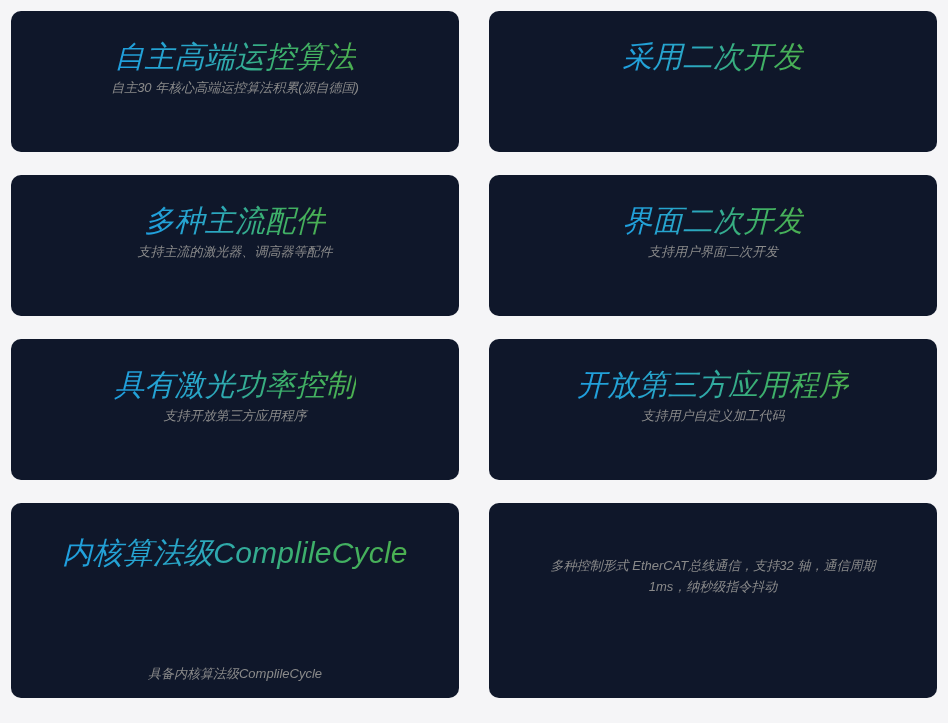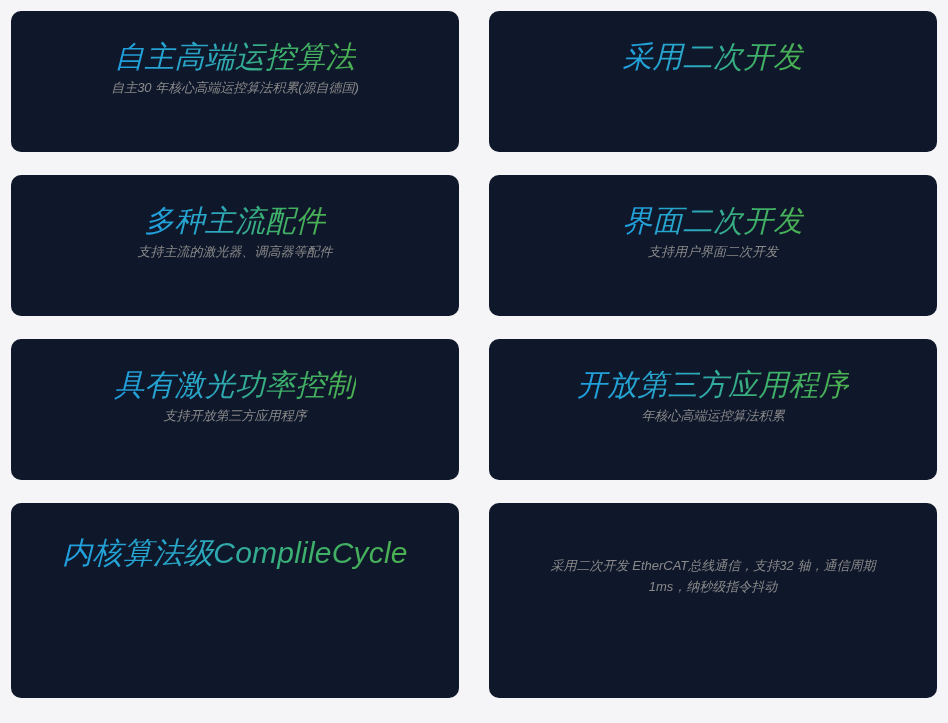--- a/index.html
+++ b/index.html
@@ -102,24 +102,25 @@
     <div class="card-subtitle">支持用户界面二次开发</div>
   </div>
 
   <div class="feature-card">
     <div class="card-title">具有激光功率控制</div>
     <div class="card-subtitle">支持开放第三方应用程序</div>
   </div>
 
   <div class="feature-card">
     <div class="card-title">开放第三方应用程序</div>
-    <div class="card-subtitle">年核心高端运控算法积累</div>
+    <div class="card-subtitle">支持用户自定义加工代码</div>
   </div>
 
   <div class="feature-card tall">
     <div class="card-title">内核算法级ComplileCycle</div>
+    <div class="card-subtitle">具备内核算法级ComplileCycle</div>
   </div>
 
   <div class="feature-card tall">
-    <div class="card-subtitle">采用二次开发 EtherCAT总线通信，支持32 轴，通信周期1ms，纳秒级指令抖动</div>
+    <div class="card-subtitle">多种控制形式 EtherCAT总线通信，支持32 轴，通信周期1ms，纳秒级指令抖动</div>
   </div>
 
 </div>
 
 </body></html>

